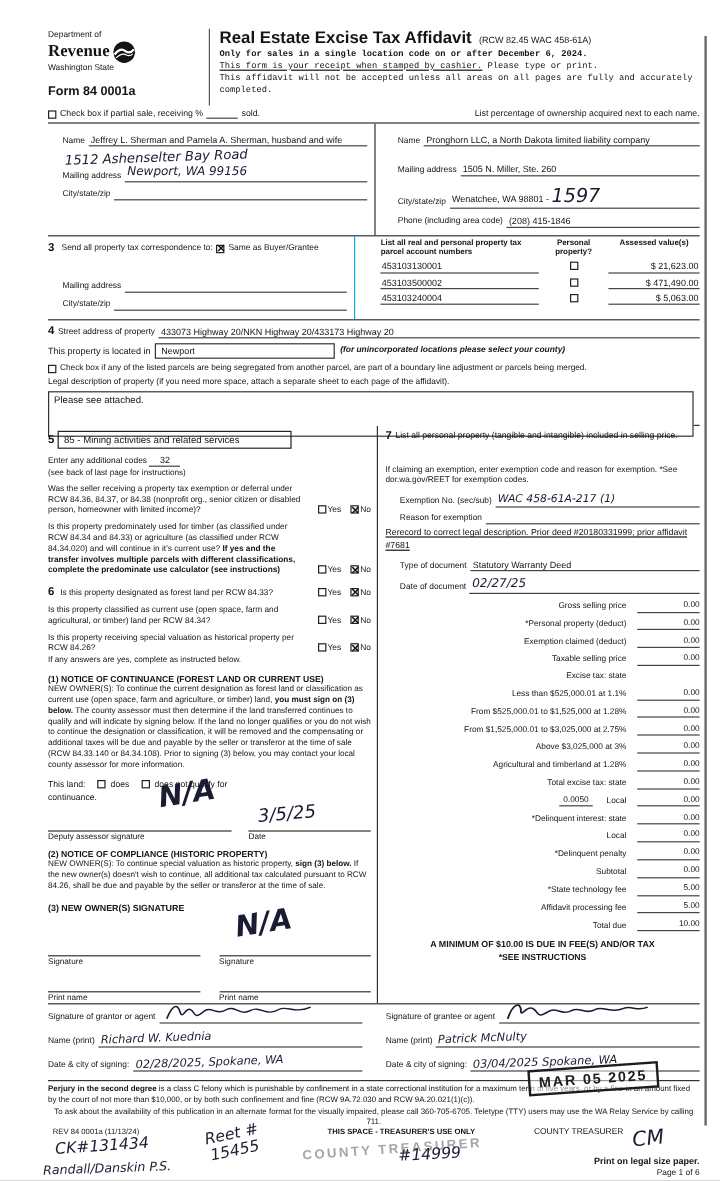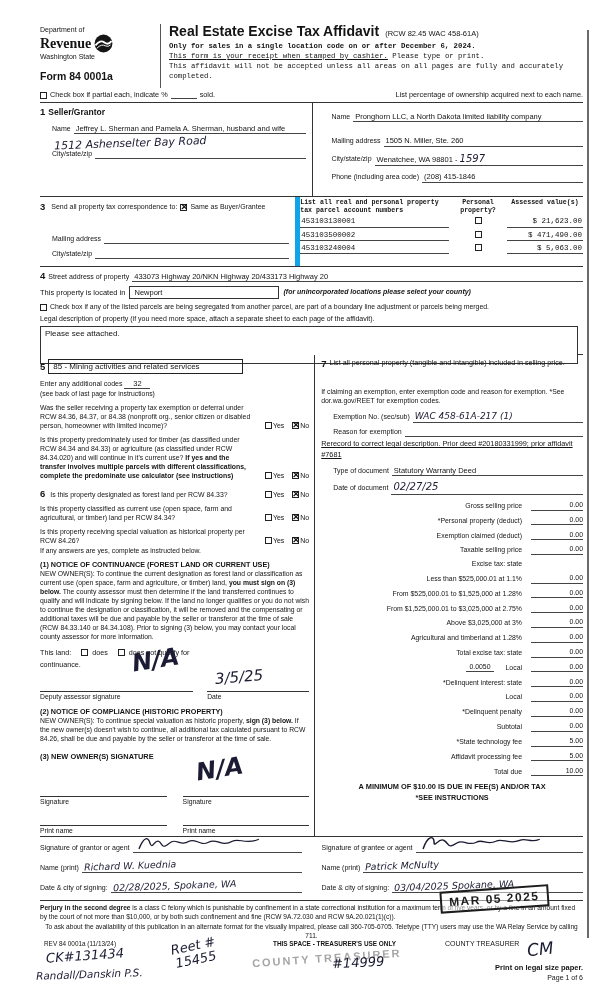--- a/index.html
+++ b/index.html
@@ -13,21 +13,21 @@
   .scan-edge { position:absolute; right:11px; top:30px; bottom:46px; width:2px; background:#3a3a3a; opacity:.75; }
   b,.bold { font-weight:bold; }
 
   
   .form-header { display:flex; height:64px; }
   .logo-col { width:120px; padding-top:2px; }
   .dept-small { font-size:7px; line-height:1.15; }
   .rev-row { display:flex; align-items:center; gap:3px; }
   .rev-name { font-family:"Liberation Serif", serif; font-weight:bold; font-size:14px; line-height:1; }
   .form-no { font-weight:bold; font-size:10.5px; margin-top:9px; }
-  .title-col { flex:1; border-left:1px solid #555; margin-left:0; padding-left:8px; }
+  .title-col { flex:1; border-left:1px solid #555; margin-left:14px; padding-left:8px; }
   .form-title { font-size:14px; font-weight:bold; display:inline; line-height:1.05; }
   .rcw { font-size:7.5px; margin-left:4px; }
   .hdr-note { font-size:7.3px; line-height:1.4;font-family:Liberation Mono, monospace; }
   .hdr-note.first { font-weight:bold; margin-top:2px; }
   .u { text-decoration:underline; }
 
   
   .cb { display:inline-block; width:7px; height:7px; border:1px solid #222; background:#fff;
         vertical-align:-1px; position:relative; flex:none; }
   .cb.checked::after { content:"✕"; position:absolute; left:-1px; top:-2.5px; font-size:9px; font-weight:bold; color:#111; }
@@ -44,29 +44,29 @@
 
   
   .partial-row { display:flex; justify-content:space-between; align-items:flex-end;
                  padding:2px 0 3px; border-bottom:1px solid #333; font-size:7.3px; }
   .partial-left { display:flex; align-items:flex-end; gap:3px; }
 
   
   .parties-row { display:flex; border-bottom:1px solid #333; height:94px; }
   .party { width:50%; padding:3px 6px 4px 0; }
   .party.buyer { border-left:1px solid #333; padding-left:7px; padding-right:0; }
-  .field-line { display:flex; align-items:center; margin-top:6px;padding-left:12px; }
+  .field-line { display:flex; align-items:flex-end; margin-top:6px;padding-left:12px; }
   .hw-street { font-size:11px; margin:1px 0 -5px 14px; transform:rotate(-2deg); }
   .party.buyer .field-line.gap { margin-top:14px; }
 
   
   .corr-row { display:flex; border-bottom:1px solid #333; height:70px; }
   .corr-left { width:47%; padding:4px 6px 0 0; }
   .corr-line { display:flex; align-items:center; gap:3px; font-size:7px; flex-wrap:nowrap; }
-  .corr-right { flex:1; border-left:5px solid #0ea5e9; padding:2px 0 0 0;font-family:Liberation Mono, monospace; }
+  .corr-right { flex:1; border-left:1px solid #0ea5e9; padding:2px 0 0 21px; }
   .parcel-grid { display:grid; grid-template-columns:1fr 50px 76px; column-gap:4px; }
   .pg-head { font-size:6.6px; font-weight:bold; text-align:left; line-height:1.15; }
   .pg-head.c { text-align:center; }
   .pg-cell { border-bottom:1px solid #444; font-size:7.5px; margin-top:3px; padding:0 1px; }
   .pg-cb { text-align:center; margin-top:3px; }
   .pg-val { text-align:right; }
 
   
   .property-sec { border-bottom:1px solid #333; height:88px; padding-top:3px; }
   .prop-line1 { display:flex; align-items:flex-end; }
@@ -181,52 +181,55 @@
       <span class="rcw">(RCW 82.45 WAC 458-61A)</span>
       <p class="hdr-note first">Only for sales in a single location code on or after December 6, 2024.</p>
       <p class="hdr-note"><span class="u">This form is your receipt when stamped by cashier.</span><span> Please type or print.</span></p>
       <p class="hdr-note">This affidavit will not be accepted unless all areas on all pages are fully and accurately completed.</p>
     </div>
   </div>
 
   <div class="partial-row">
     <span class="partial-left">
       <span class="cb"></span>
-      <span>Check box if partial each, indicate %</span>
+      <span>Check box if partial sale, receiving %</span>
       <span class="fill-short"></span>
       <span>sold.</span>
     </span>
     <span>List percentage of ownership acquired next to each name.</span>
   </div>
 
   <div class="parties-row">
     <div class="party">
-      <div><span class="sec-num">1</span><span class="sec-title">Seller/Grantor</span></div>
       <div class="field-line">
         <span class="lbl">Name</span>
         <span class="fill"><span>Jeffrey L. Sherman and Pamela A. Sherman, husband and wife</span></span>
       </div>
       <div class="hw hw-street">1512 Ashenselter Bay Road</div>
+      <div class="field-line">
+        <span class="lbl">Mailing address</span>
+        <span class="fill"><span class="hw" style="font-size:10px">Newport, WA 99156</span></span>
+      </div>
       <div class="field-line">
         <span class="lbl">City/state/zip</span>
         <span class="fill"></span>
       </div>
     </div>
     <div class="party buyer">
       <div class="field-line">
         <span class="lbl">Name</span>
         <span class="fill"><span>Pronghorn LLC, a North Dakota limited liability company</span></span>
       </div>
       <div class="field-line gap">
         <span class="lbl">Mailing address</span>
         <span class="fill"><span>1505 N. Miller, Ste. 260</span></span>
       </div>
       <div class="field-line">
         <span class="lbl">City/state/zip</span>
-        <span class="fill"><span>Wenatchee, WA 98801 -</span> <span class="hw" style="font-size:10px">1597</span></span>
+        <span class="fill"><span>Wenatchee, WA 98801 -</span> <span class="hw" style="font-size:16px">1597</span></span>
       </div>
       <div class="field-line">
         <span class="lbl">Phone (including area code)</span>
         <span class="fill"><span>(208) 415-1846</span></span>
       </div>
     </div>
   </div>
 
   <div class="corr-row">
     <div class="corr-left">

